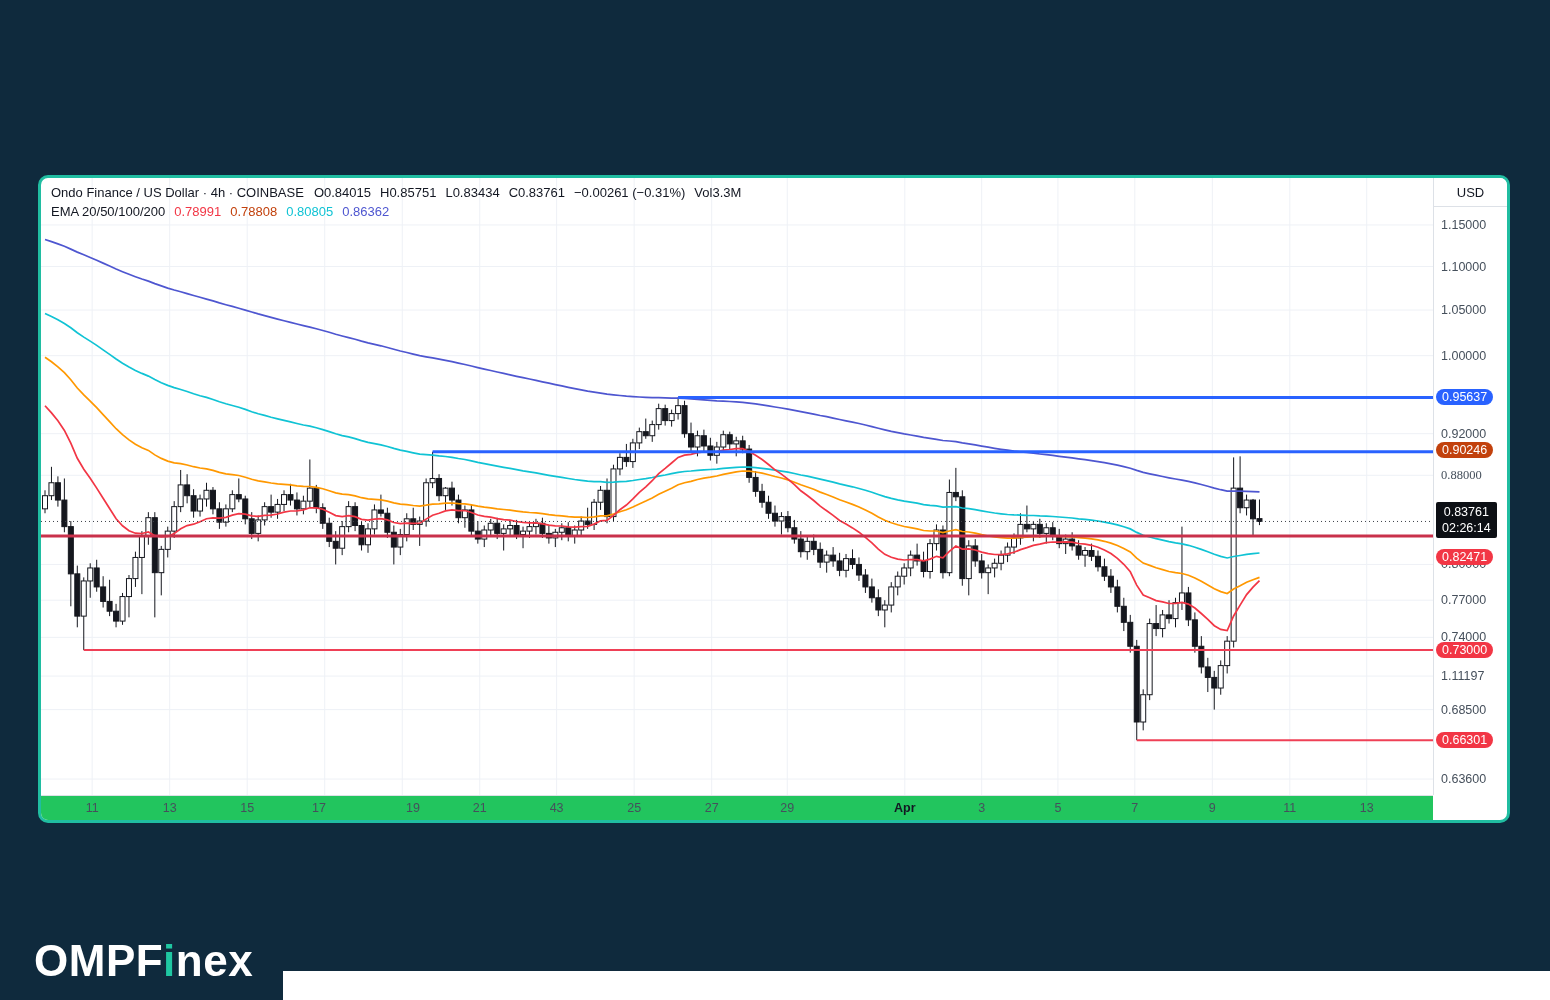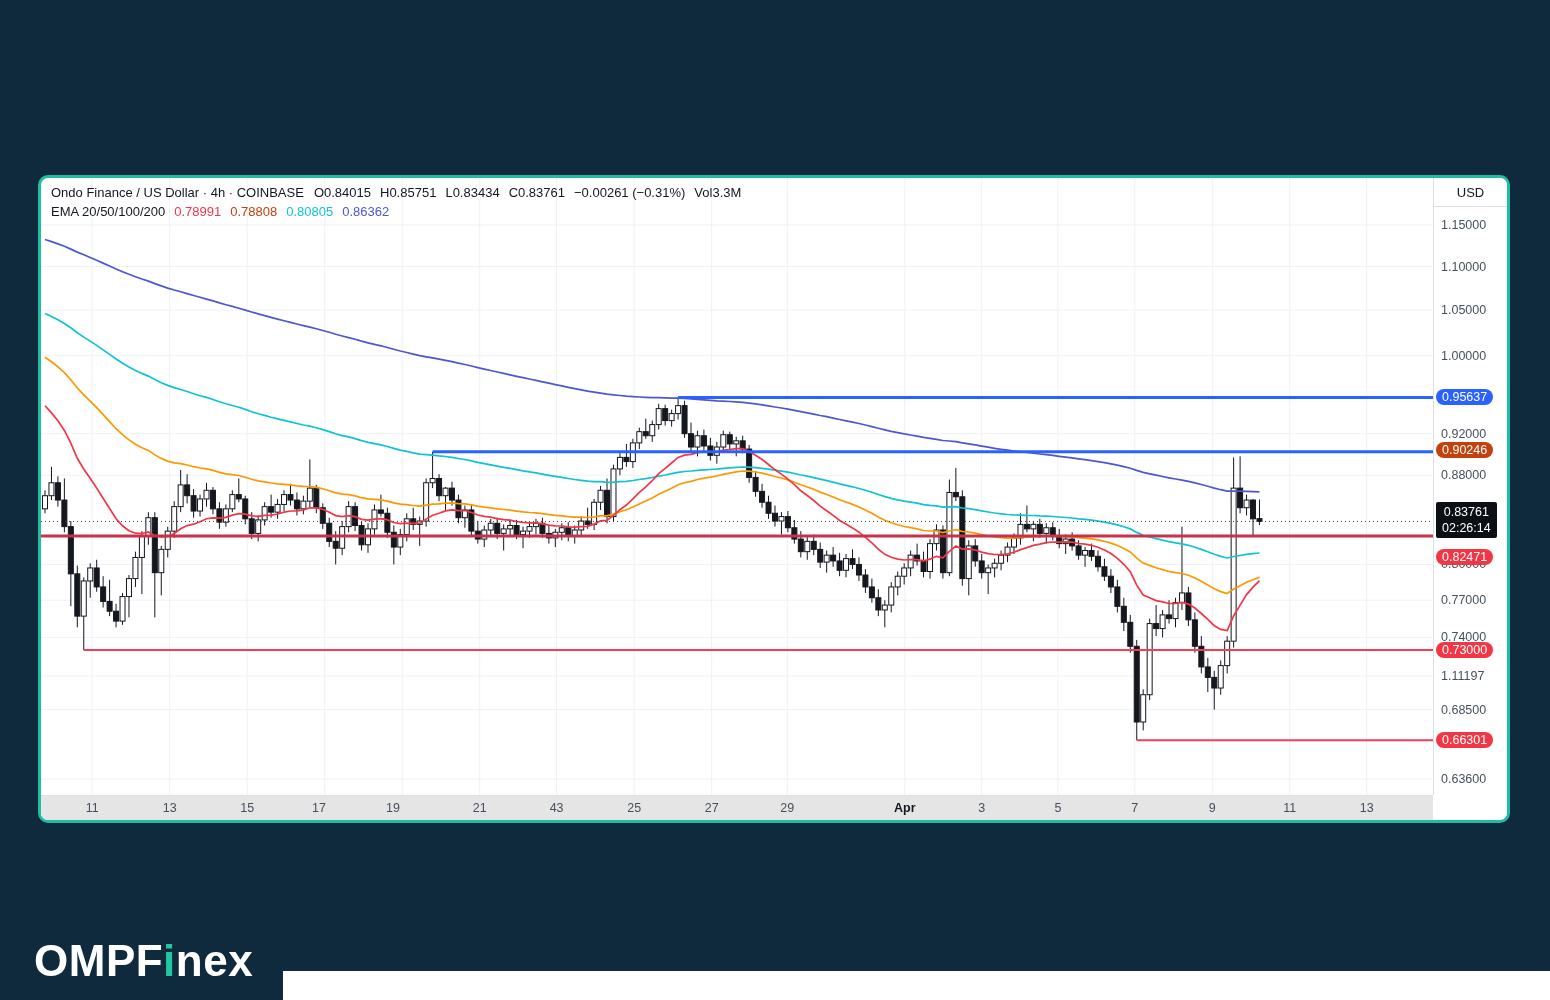--- a/index.html
+++ b/index.html
@@ -28,21 +28,21 @@
     border-left:1px solid #dde1e7; background:#ffffff; z-index:20; font-size:12.5px; color:#46505c;
   }
   .usd-cell { position:absolute; left:0; top:0; width:73px; height:29px; line-height:29px; text-align:center;
     border-bottom:1px solid #dde1e7; color:#131722; font-size:13px; }
   .ptick { position:absolute; left:7px; transform:translateY(-50%); white-space:nowrap; }
   .chip { position:absolute; left:2px; transform:translateY(-50%); color:#fff; padding:1px 6px;
     border-radius:8px; font-size:12.5px; white-space:nowrap; z-index:5; }
   .chip-current { position:absolute; left:2px; background:#0c0f14; color:#fff; text-align:center;
     padding:2px 6px; border-radius:2px; font-size:12.5px; line-height:16px; z-index:6; }
   .date-axis { position:absolute; left:0; top:617px; width:1392px; height:25px; border-top:1px solid #dde1e7;
-    background:#e5e5e5; font-size:12.5px; color:#46505c; z-index:20; }
+    background:#22c55e; font-size:12.5px; color:#46505c; z-index:20; }
   .dtick { position:absolute; top:5px; transform:translateX(-50%); }
   .dtick.bold { font-weight:bold; color:#131722; }
 
   
   .logo { position:absolute; left:34px; top:936px; font-size:44px; font-weight:bold;
     color:#ffffff; letter-spacing:0.5px; z-index:3; }
   .logo .accent { color:#1fc7a2; }
   .bottom-strip { position:absolute; left:283px; top:971px; width:1267px; height:29px; background:#ffffff; }
 </style>
 </head>
@@ -488,21 +488,21 @@
       </svg>
 
     <div class="price-axis">
       <div class="usd-cell">USD</div>
       <div id="price-ticks">
           <div class="ptick" style="top: 46.9569px;">1.15000</div>
           <div class="ptick" style="top: 88.5402px;">1.10000</div>
           <div class="ptick" style="top: 132.058px;">1.05000</div>
           <div class="ptick" style="top: 177.7px;">1.00000</div>
           <div class="ptick" style="top: 255.701px;">0.92000</div>
-          <div class="ptick" style="top: 297.284px;">0.88000</div>
+          <div class="ptick" style="top: 297.284px; font-family: Liberation Serif, serif;">0.88000</div>
           <div class="ptick" style="top: 386.444px;">0.80000</div>
           <div class="ptick" style="top: 422.199px;">0.77000</div>
           <div class="ptick" style="top: 459.375px;">0.74000</div>
           <div class="ptick" style="top: 498.09px;">1.11197</div>
           <div class="ptick" style="top: 531.623px;">0.68500</div>
           <div class="ptick" style="top: 601.053px;">0.63600</div>
         </div>
       <div id="level-chips">
           <div class="chip" style="background: rgb(41, 98, 255); top: 219.432px;">0.95637</div>
           <div class="chip" style="background: #c2410c; top: 272px;">0.90246</div>
@@ -515,21 +515,21 @@
         <div>02:26:14</div>
       </div>
     </div>
 
     <div class="date-axis">
       <div id="date-ticks">
           <div class="dtick" style="left: 51.158px;">11</div>
           <div class="dtick" style="left: 128.678px;">13</div>
           <div class="dtick" style="left: 206.198px;">15</div>
           <div class="dtick" style="left: 278px;">17</div>
-          <div class="dtick" style="left: 352px;">19</div>
+          <div class="dtick" style="left: 372px;">19</div>
           <div class="dtick" style="left: 438.758px;">21</div>
           <div class="dtick" style="left: 515.632px;">43</div>
           <div class="dtick" style="left: 593.152px;">25</div>
           <div class="dtick" style="left: 670.672px;">27</div>
           <div class="dtick" style="left: 746.254px;">29</div>
           <div class="dtick bold" style="left: 863.826px;">Apr</div>
           <div class="dtick" style="left: 940.7px;">3</div>
           <div class="dtick" style="left: 1016.93px;">5</div>
           <div class="dtick" style="left: 1093.8px;">7</div>
           <div class="dtick" style="left: 1171.32px;">9</div>

